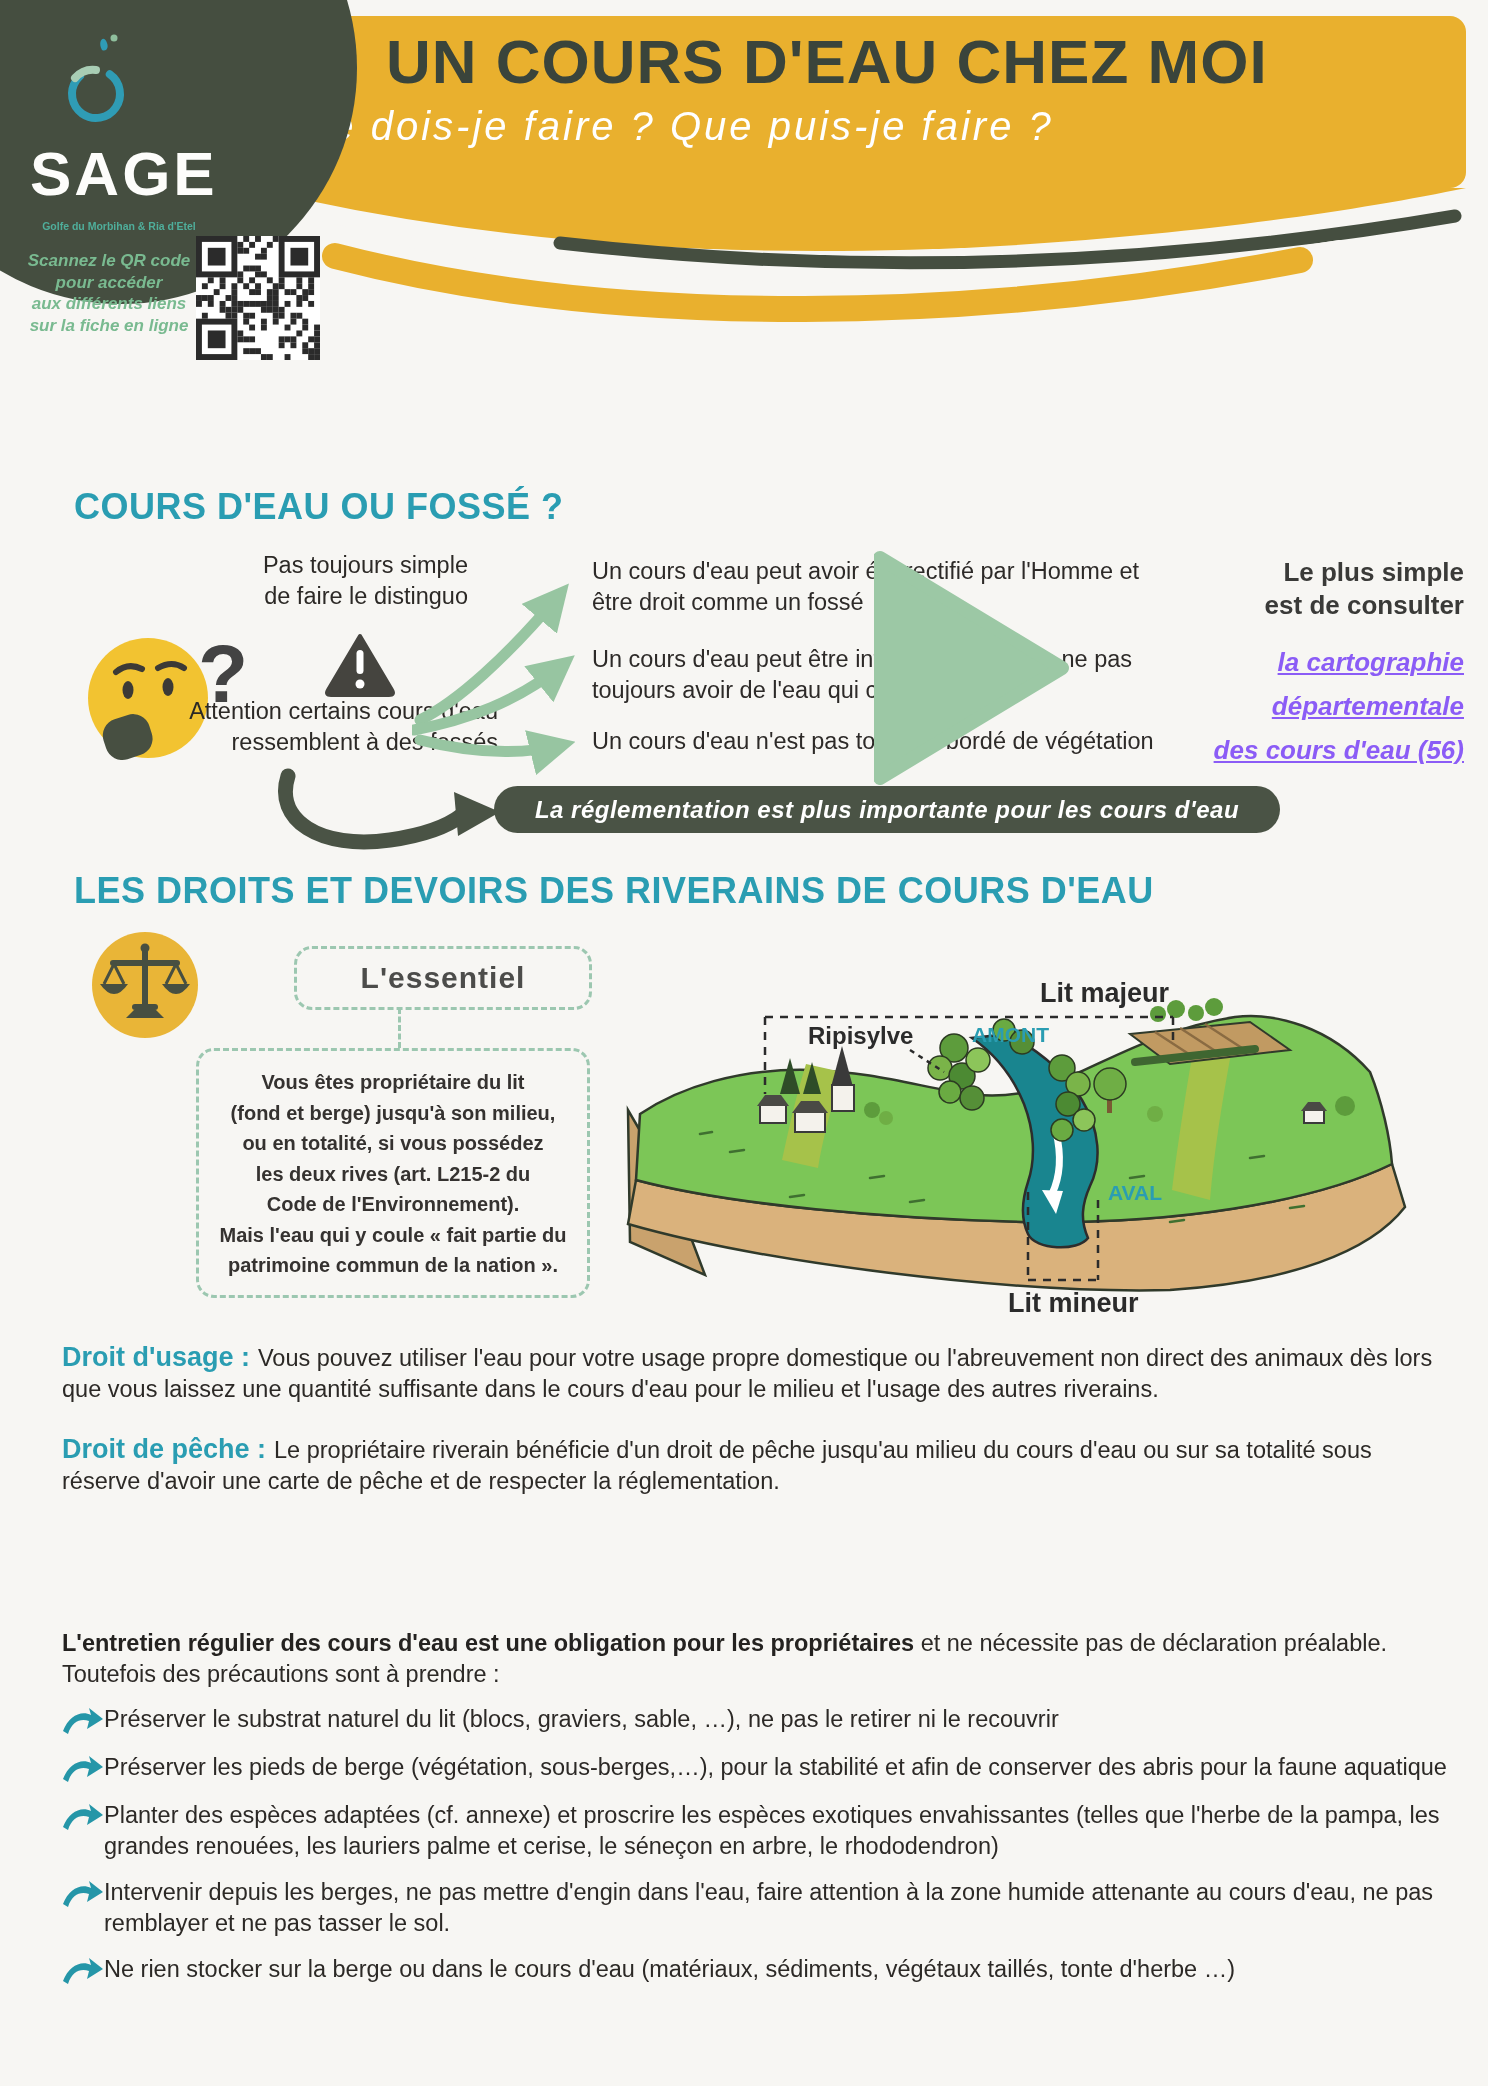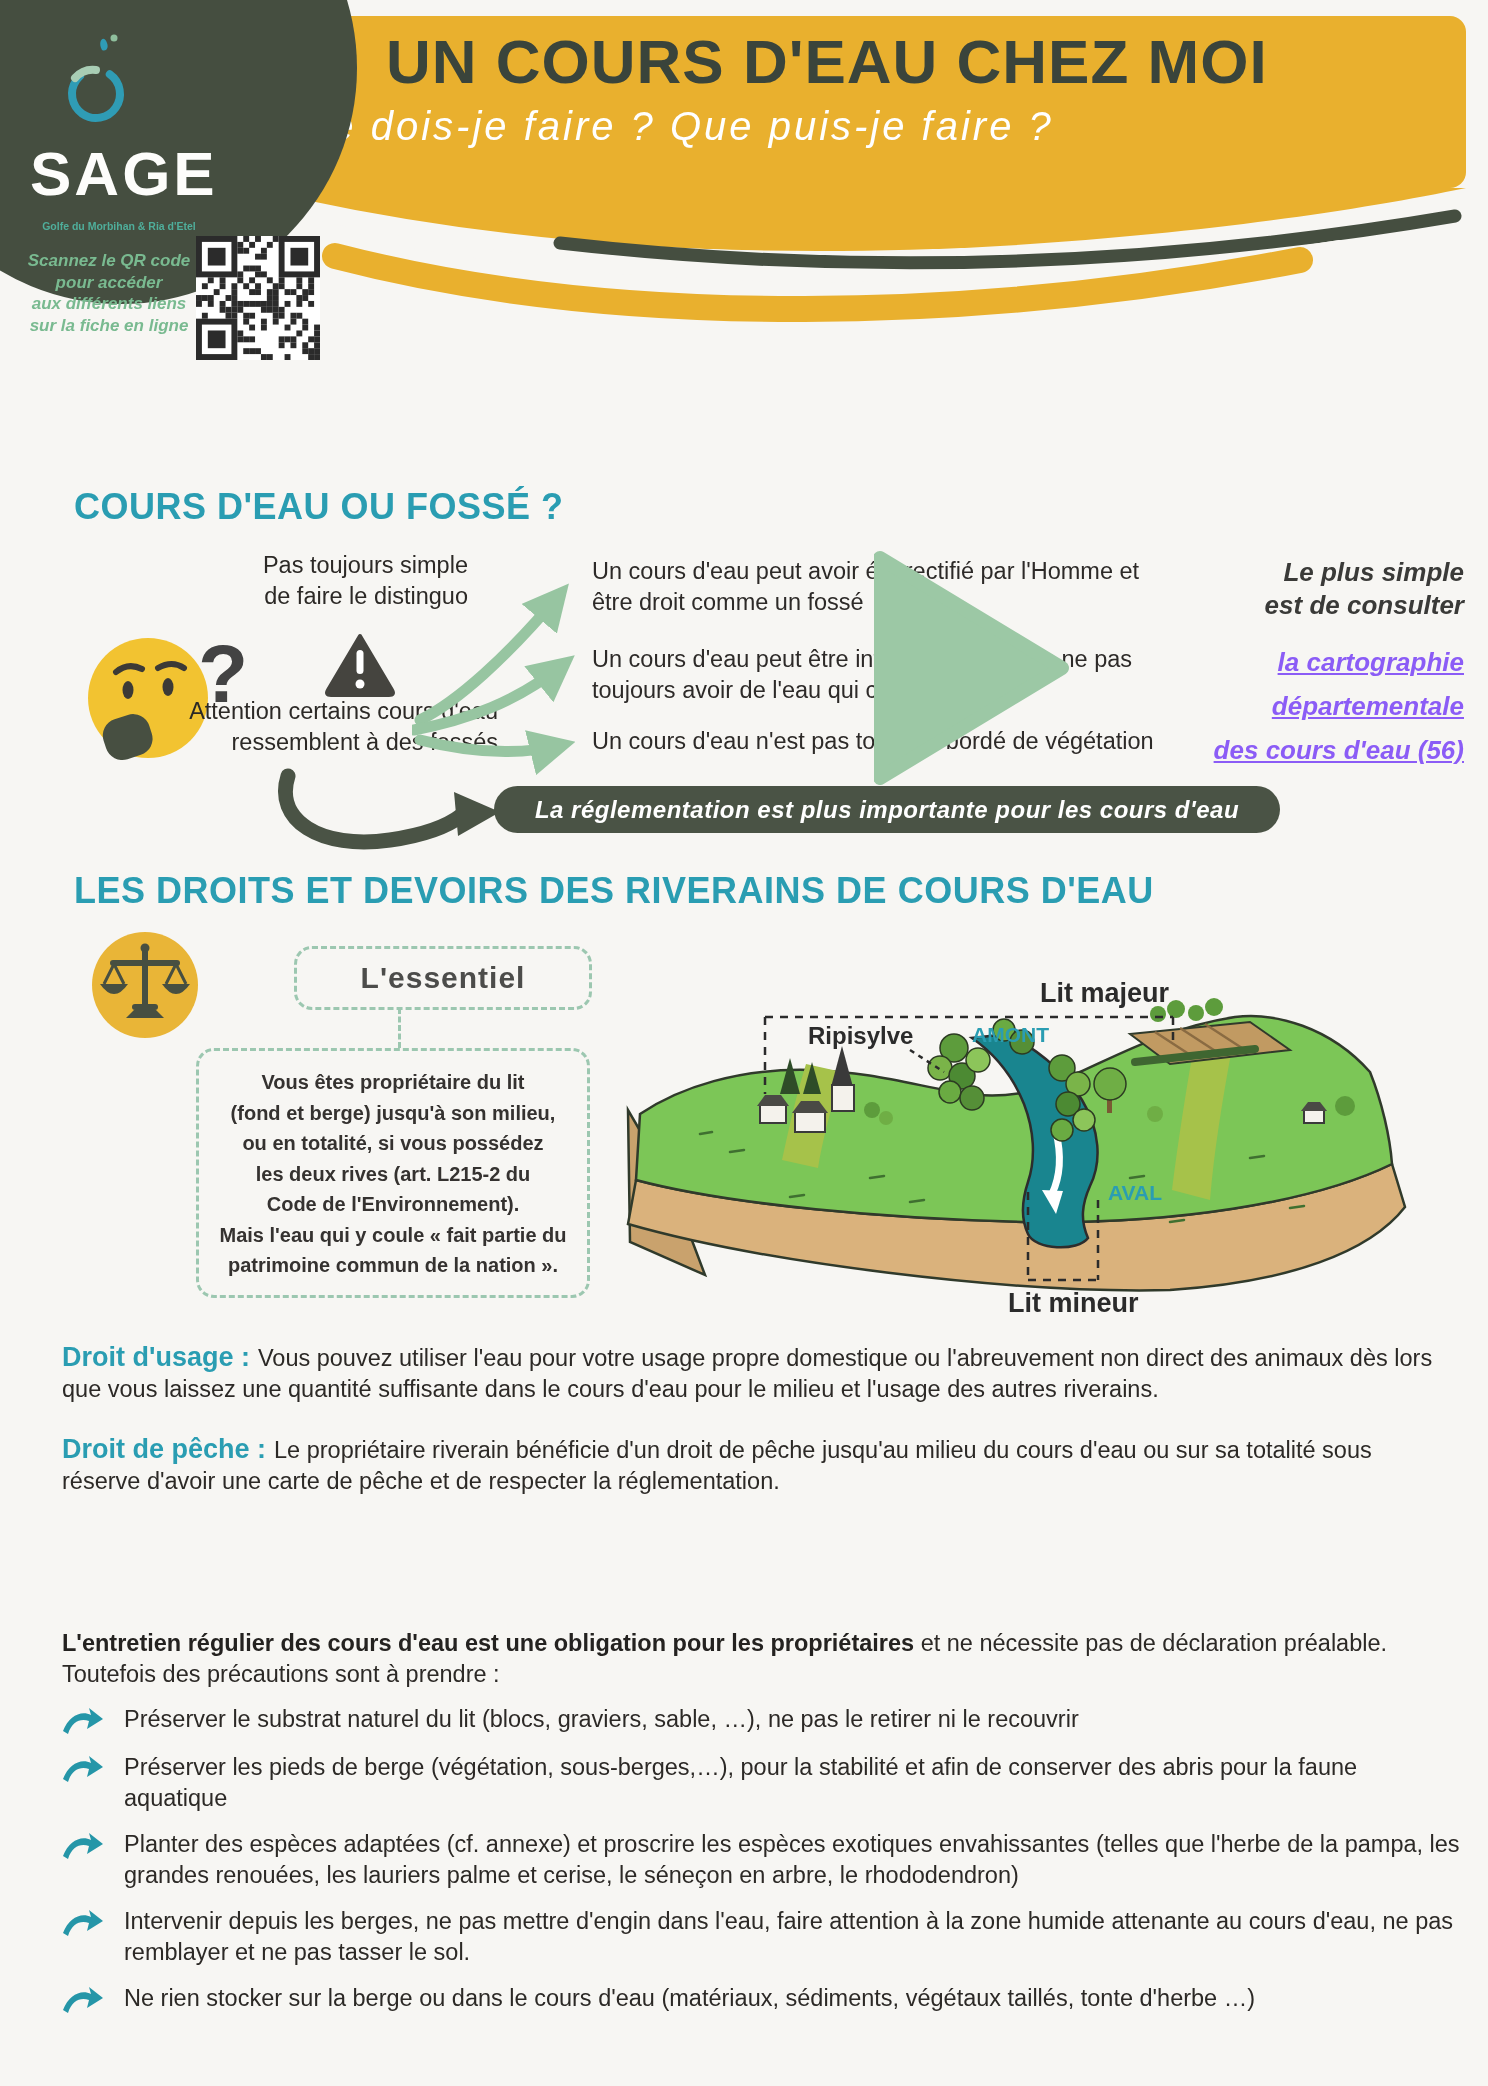--- a/index.html
+++ b/index.html
@@ -23,40 +23,40 @@
   .intro{left:316px;top:350px;font-size:23.5px;font-weight:700;color:#252a2c;line-height:37px;}
 
   .h1{font-size:36px;font-weight:800;color:#2a9db2;letter-spacing:.5px;}
   .h1-fosse{left:74px;top:486px;}
   .h1-droits{left:74px;top:870px;}
 
   .note-top{left:232px;top:550px;width:236px;font-size:23.5px;line-height:31px;}
   .note-bottom{left:168px;top:696px;width:330px;font-size:23.5px;line-height:31px;}
   .fact{left:592px;font-size:23.5px;line-height:31px;color:#2d2a28;}
   .fact0{top:556px;}.fact1{top:644px;}.fact2{top:726px;}
-  .aside-lead{left:1096px;top:556px;width:368px;font-size:26px;font-weight:700;line-height:33px;color:#3a3a38;font-style:italic;}
+  .aside-lead{left:1096px;top:556px;width:368px;font-size:26px;font-weight:700;line-height:33px;color:#3a3a38;}
   .aside-link{left:1096px;top:640px;width:368px;font-size:26px;font-weight:700;font-style:italic;
               color:#8b5cf6;line-height:44px;text-decoration:underline;cursor:pointer;}
   .banner{left:494px;top:786px;width:786px;height:47px;background:#4a5345;border-radius:26px;
           color:#ffffff;font-size:24px;font-weight:700;font-style:italic;letter-spacing:.5px;
           line-height:47px;text-align:center;}
 
   .ess-label{left:294px;top:946px;width:292px;height:58px;border:3px dashed #9cc7b0;border-radius:18px;
              font-size:30px;font-weight:800;color:#4c4c4a;letter-spacing:1px;line-height:58px;text-align:center;background:#f7f6f3;}
   .ess-connect{left:398px;top:1008px;height:40px;border-left:3px dashed #9cc7b0;}
   .ess-box{left:196px;top:1048px;width:394px;height:250px;border:3px dashed #9cc7b0;border-radius:18px;
            font-size:20px;font-weight:700;color:#353230;line-height:30.5px;text-align:center;padding-top:16px;box-sizing:border-box;}
 
   .para{left:62px;width:1390px;font-size:23.5px;line-height:31px;color:#2c2926;}
   .para .lbl{font-size:27px;font-weight:700;color:#2a9db2;margin-right:8px;}
   .p1{top:1342px;}.p2{top:1434px;}.p3{top:1532px;}.p4{top:1628px;}
   .bold-dark{font-weight:700;color:#242220;}
 
   .bullets{left:60px;top:1704px;width:1402px;display:flex;flex-direction:column;gap:15px;}
-  .brow{display:flex;gap:20px;align-items:flex-start;}
+  .brow{display:flex;align-items:flex-start;}
   .brow svg{flex-shrink:0;margin-top:2px;}
   .btxt{font-size:23.5px;line-height:31px;color:#2c2926;}
 
   svg text{font-family:"Liberation Sans",sans-serif;}
 </style>
 </head>
 <body>
 
 <div class="page">
 

